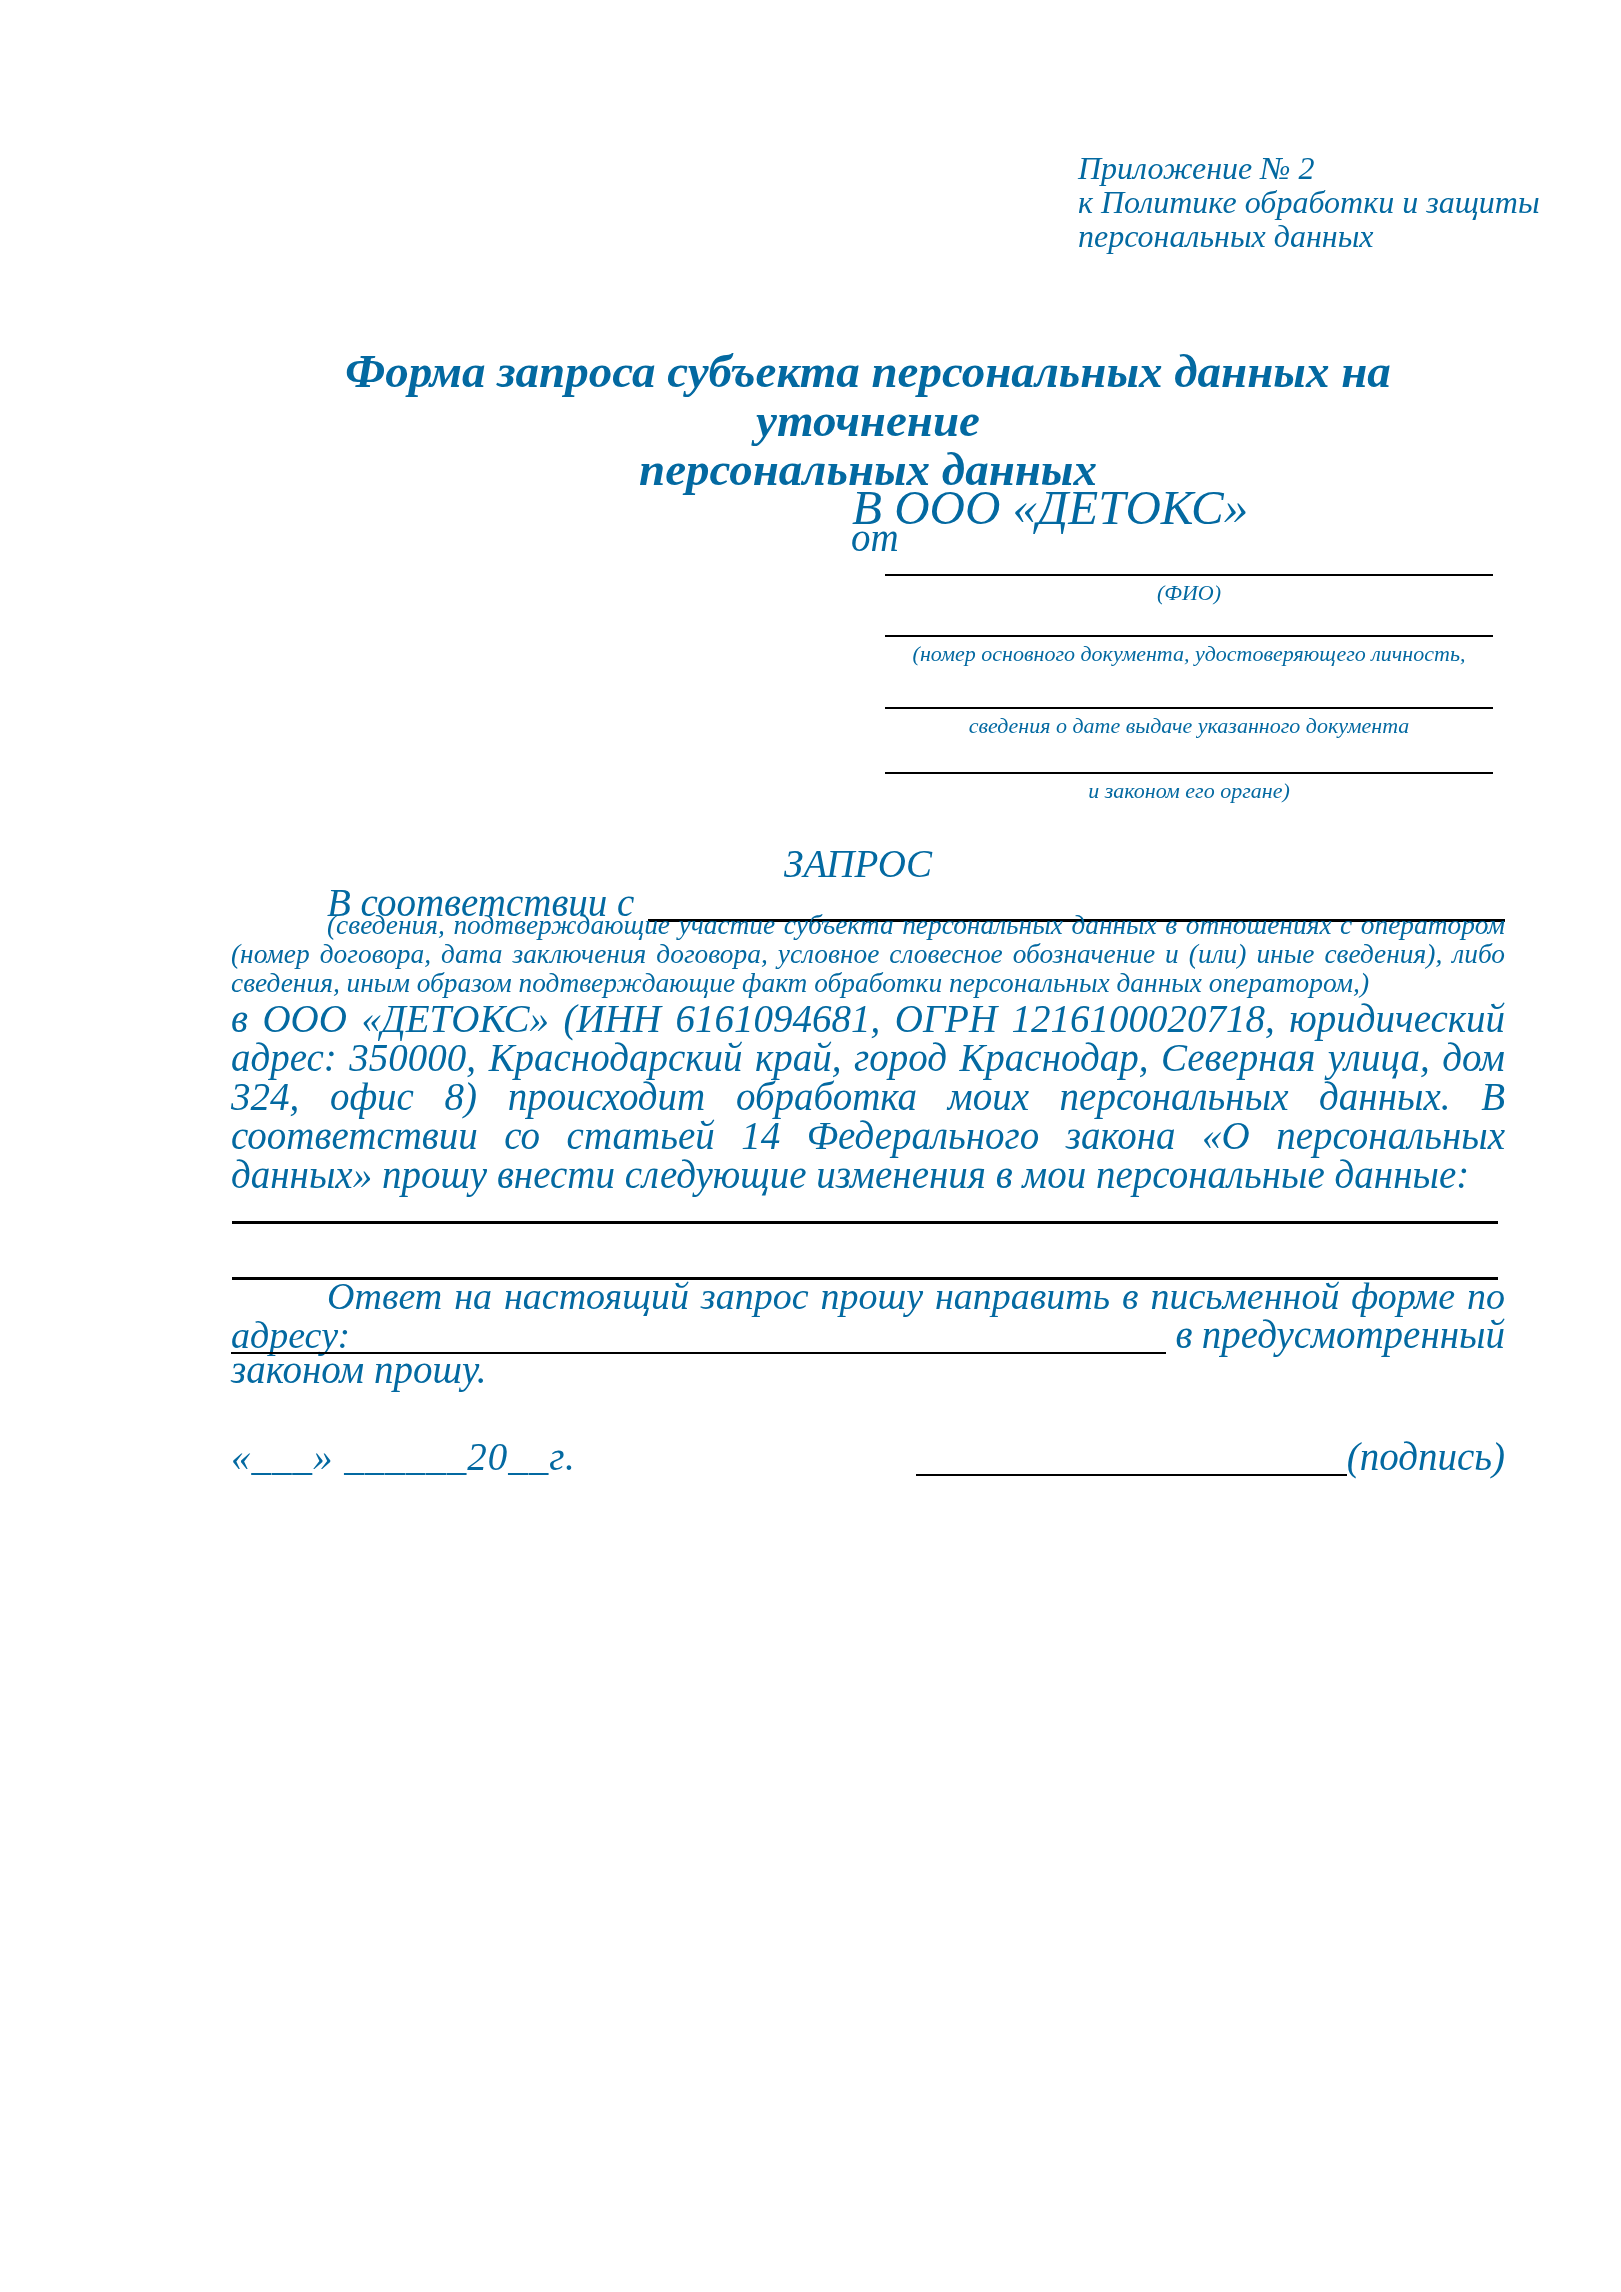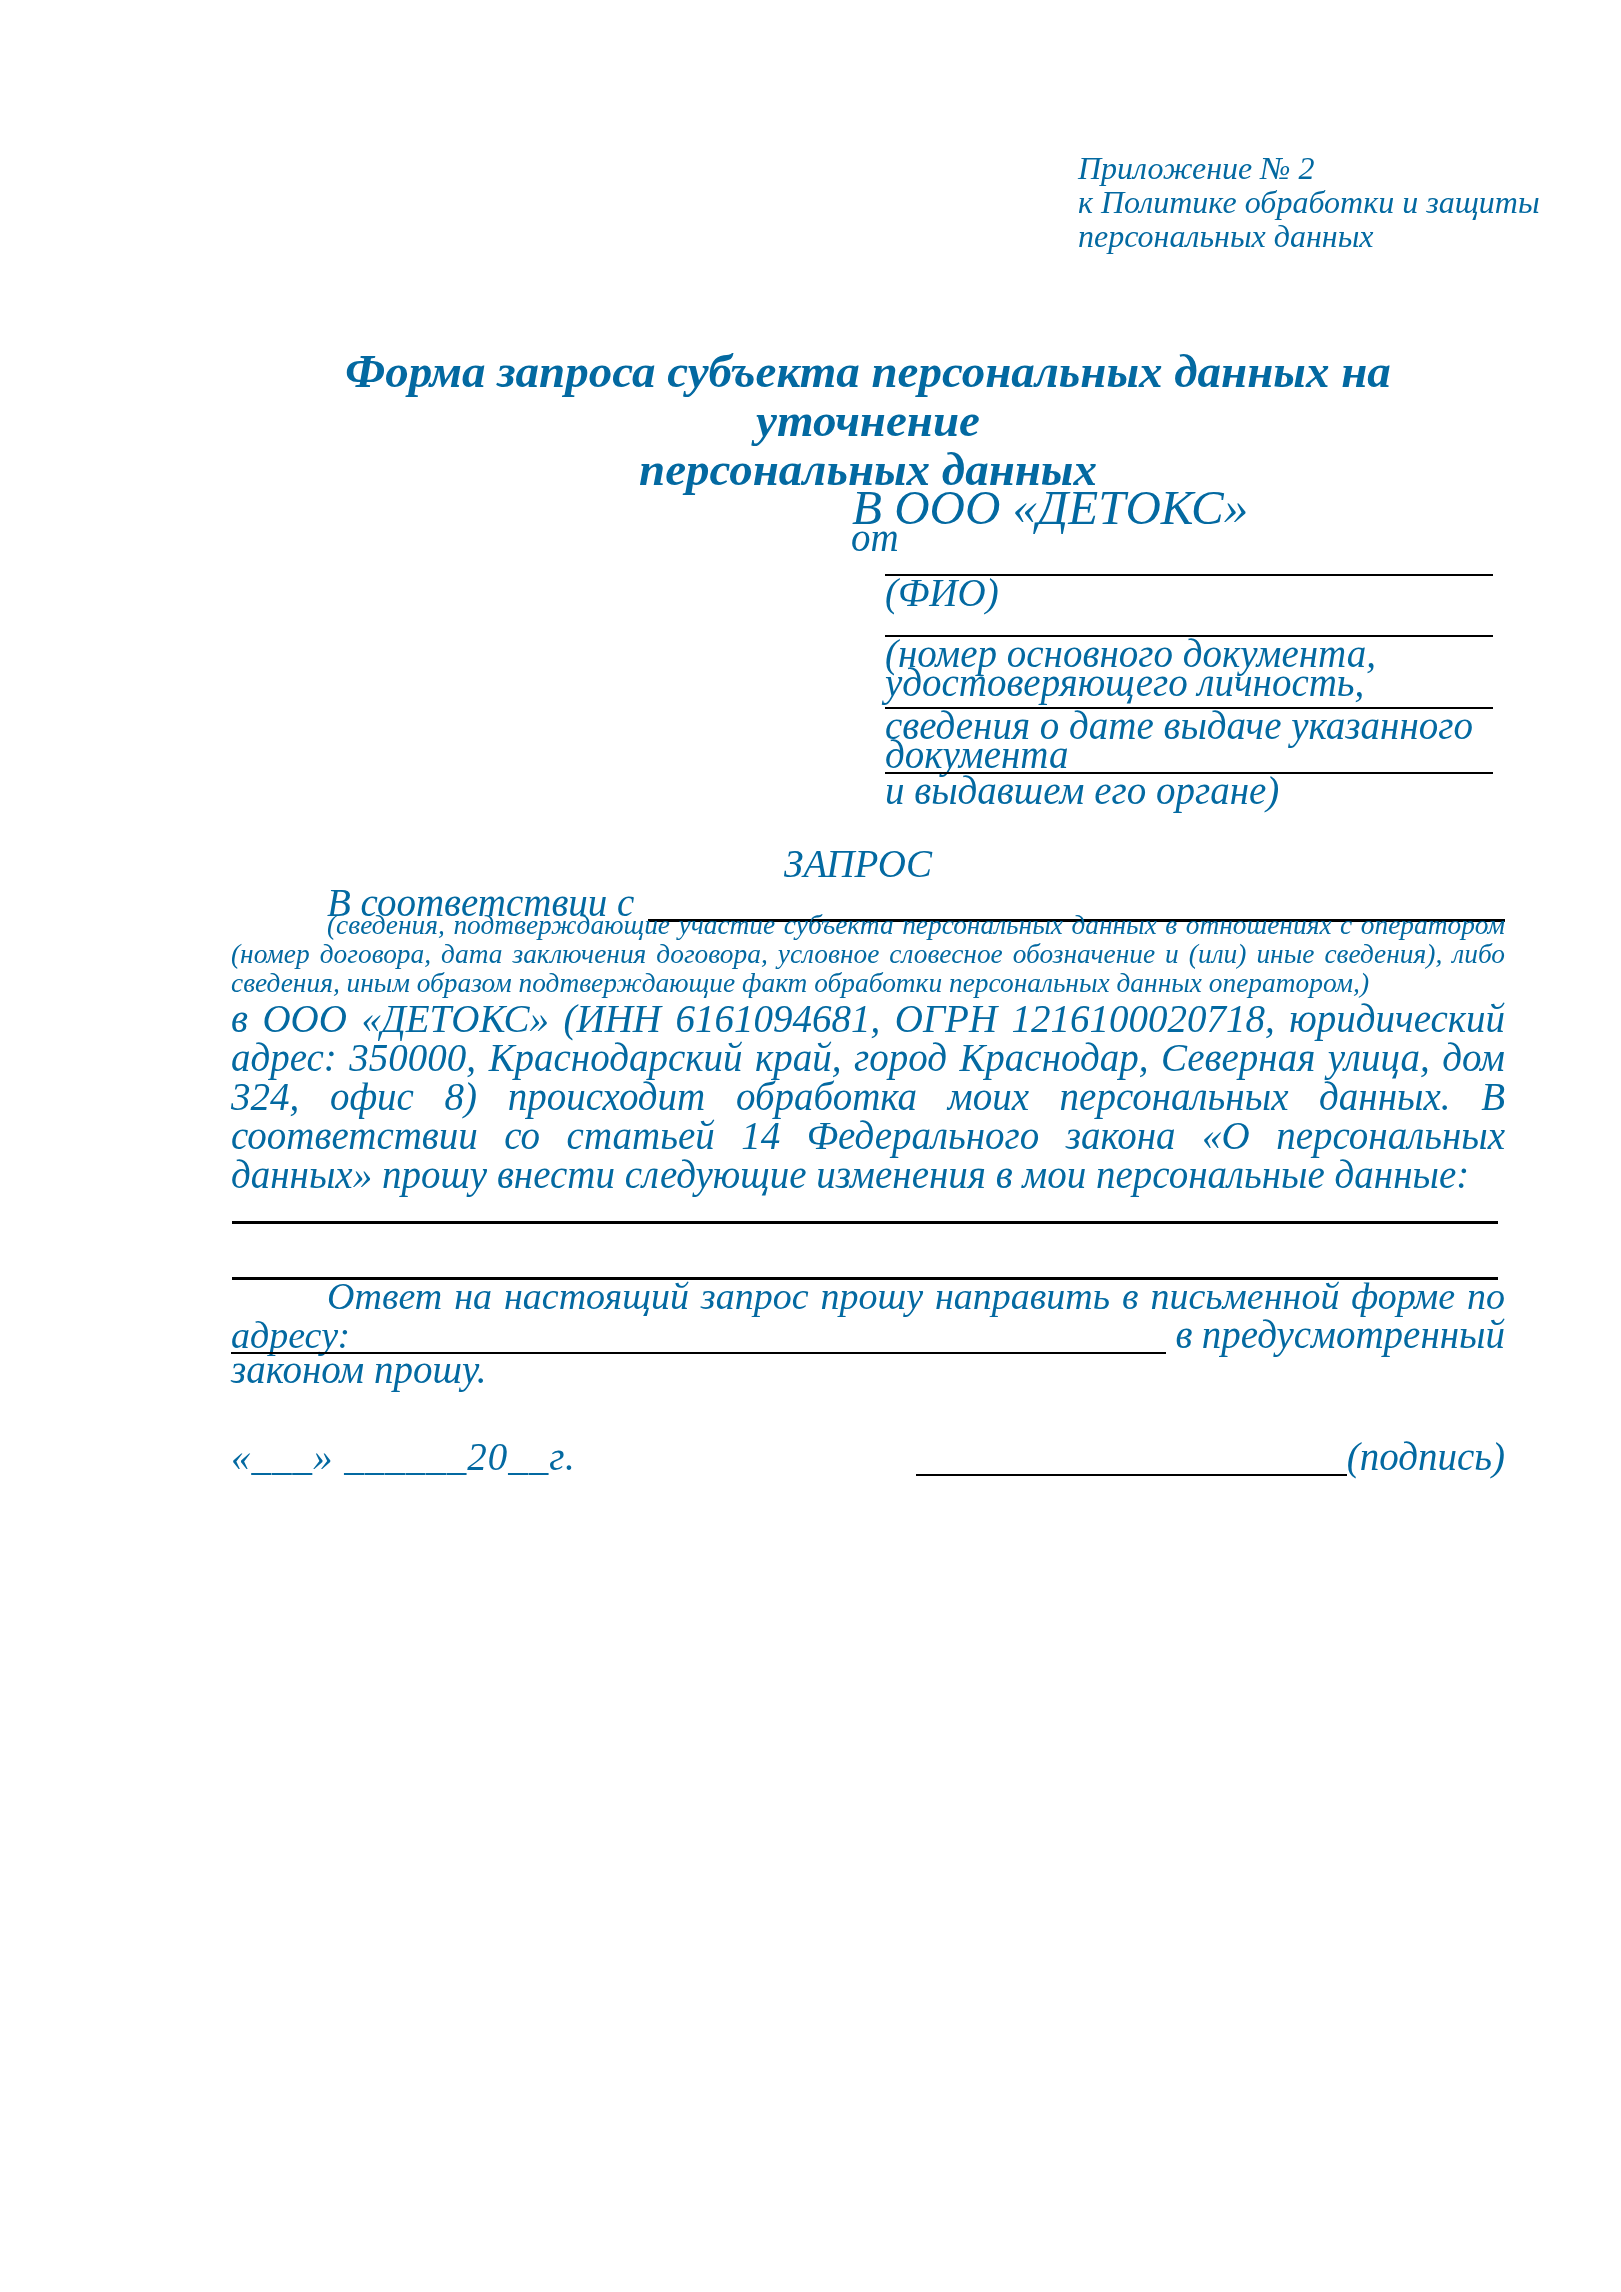--- a/index.html
+++ b/index.html
@@ -15,21 +15,21 @@
   .abs{position:absolute;}
   
   .appendix{left:1078px;top:151px;font-size:32px;line-height:34px;}
   
   .doc-title{left:231px;top:347px;width:1274px;text-align:center;font-weight:bold;font-size:47px;line-height:49px;}
   
   .to-org{left:852px;top:472px;font-size:49px;line-height:39px;margin-top:16px;}
   .from-label{left:851px;top:518px;font-size:39px;line-height:39px;}
   .field-line{left:885px;width:608px;height:0;border-top:2.9px solid #000;}
   .fl1{top:574px}.fl2{top:635px}.fl3{top:707px}.fl4{top:772px}
-  .field-caption{left:885px;width:608px;text-align:left;font-size:39px;line-height:29px;}
+  .field-caption{left:885px;width:608px;text-align:center;font-size:22px;line-height:29px;}
   .fc1{top:578px}.fc2{top:639px}.fc3{top:711px}.fc4{top:776px}
   
   .req-heading{left:221px;top:844px;width:1274px;text-align:center;font-size:39px;line-height:39px;}
   .intro-row{left:231px;top:883px;width:1274px;height:39px;display:flex;align-items:stretch;font-size:39px;line-height:39px;}
   .intro-row .lead{margin-left:96px;white-space:nowrap;}
   .intro-row .fill{flex:1;margin-left:13.7px;border-bottom:3.9px solid #000;}
   .footnote{left:231px;top:911px;width:1274px;font-size:27.4px;line-height:29px;text-align:justify;text-indent:96px;}
   .body-par{left:231px;top:999px;width:1274px;font-size:39px;line-height:39px;text-align:justify;}
   .blank-line{left:232px;width:1266px;height:0;border-top:3.9px solid #000;}
   .bl1{top:1221px}.bl2{top:1277px}
@@ -64,21 +64,21 @@
   <div class="abs field-line fl1"></div>
   <div class="abs field-caption fc1">(ФИО)</div>
 
   <div class="abs field-line fl2"></div>
   <div class="abs field-caption fc2">(номер основного документа, удостоверяющего личность,</div>
 
   <div class="abs field-line fl3"></div>
   <div class="abs field-caption fc3">сведения о дате выдаче указанного документа</div>
 
   <div class="abs field-line fl4"></div>
-  <div class="abs field-caption fc4">и выдавшем его органе)</div>
+  <div class="abs field-caption fc4">и законом его органе)</div>
 
   <div class="abs req-heading">ЗАПРОС</div>
 
   <div class="abs intro-row">
     <span class="lead">В соответствии с</span>
     <span class="fill"></span>
   </div>
 
   <div class="abs footnote">(сведения, подтверждающие участие субъекта персональных данных в отношениях с оператором (номер договора, дата заключения договора, условное словесное обозначение и (или) иные сведения), либо сведения, иным образом подтверждающие факт обработки персональных данных оператором,)</div>
 

